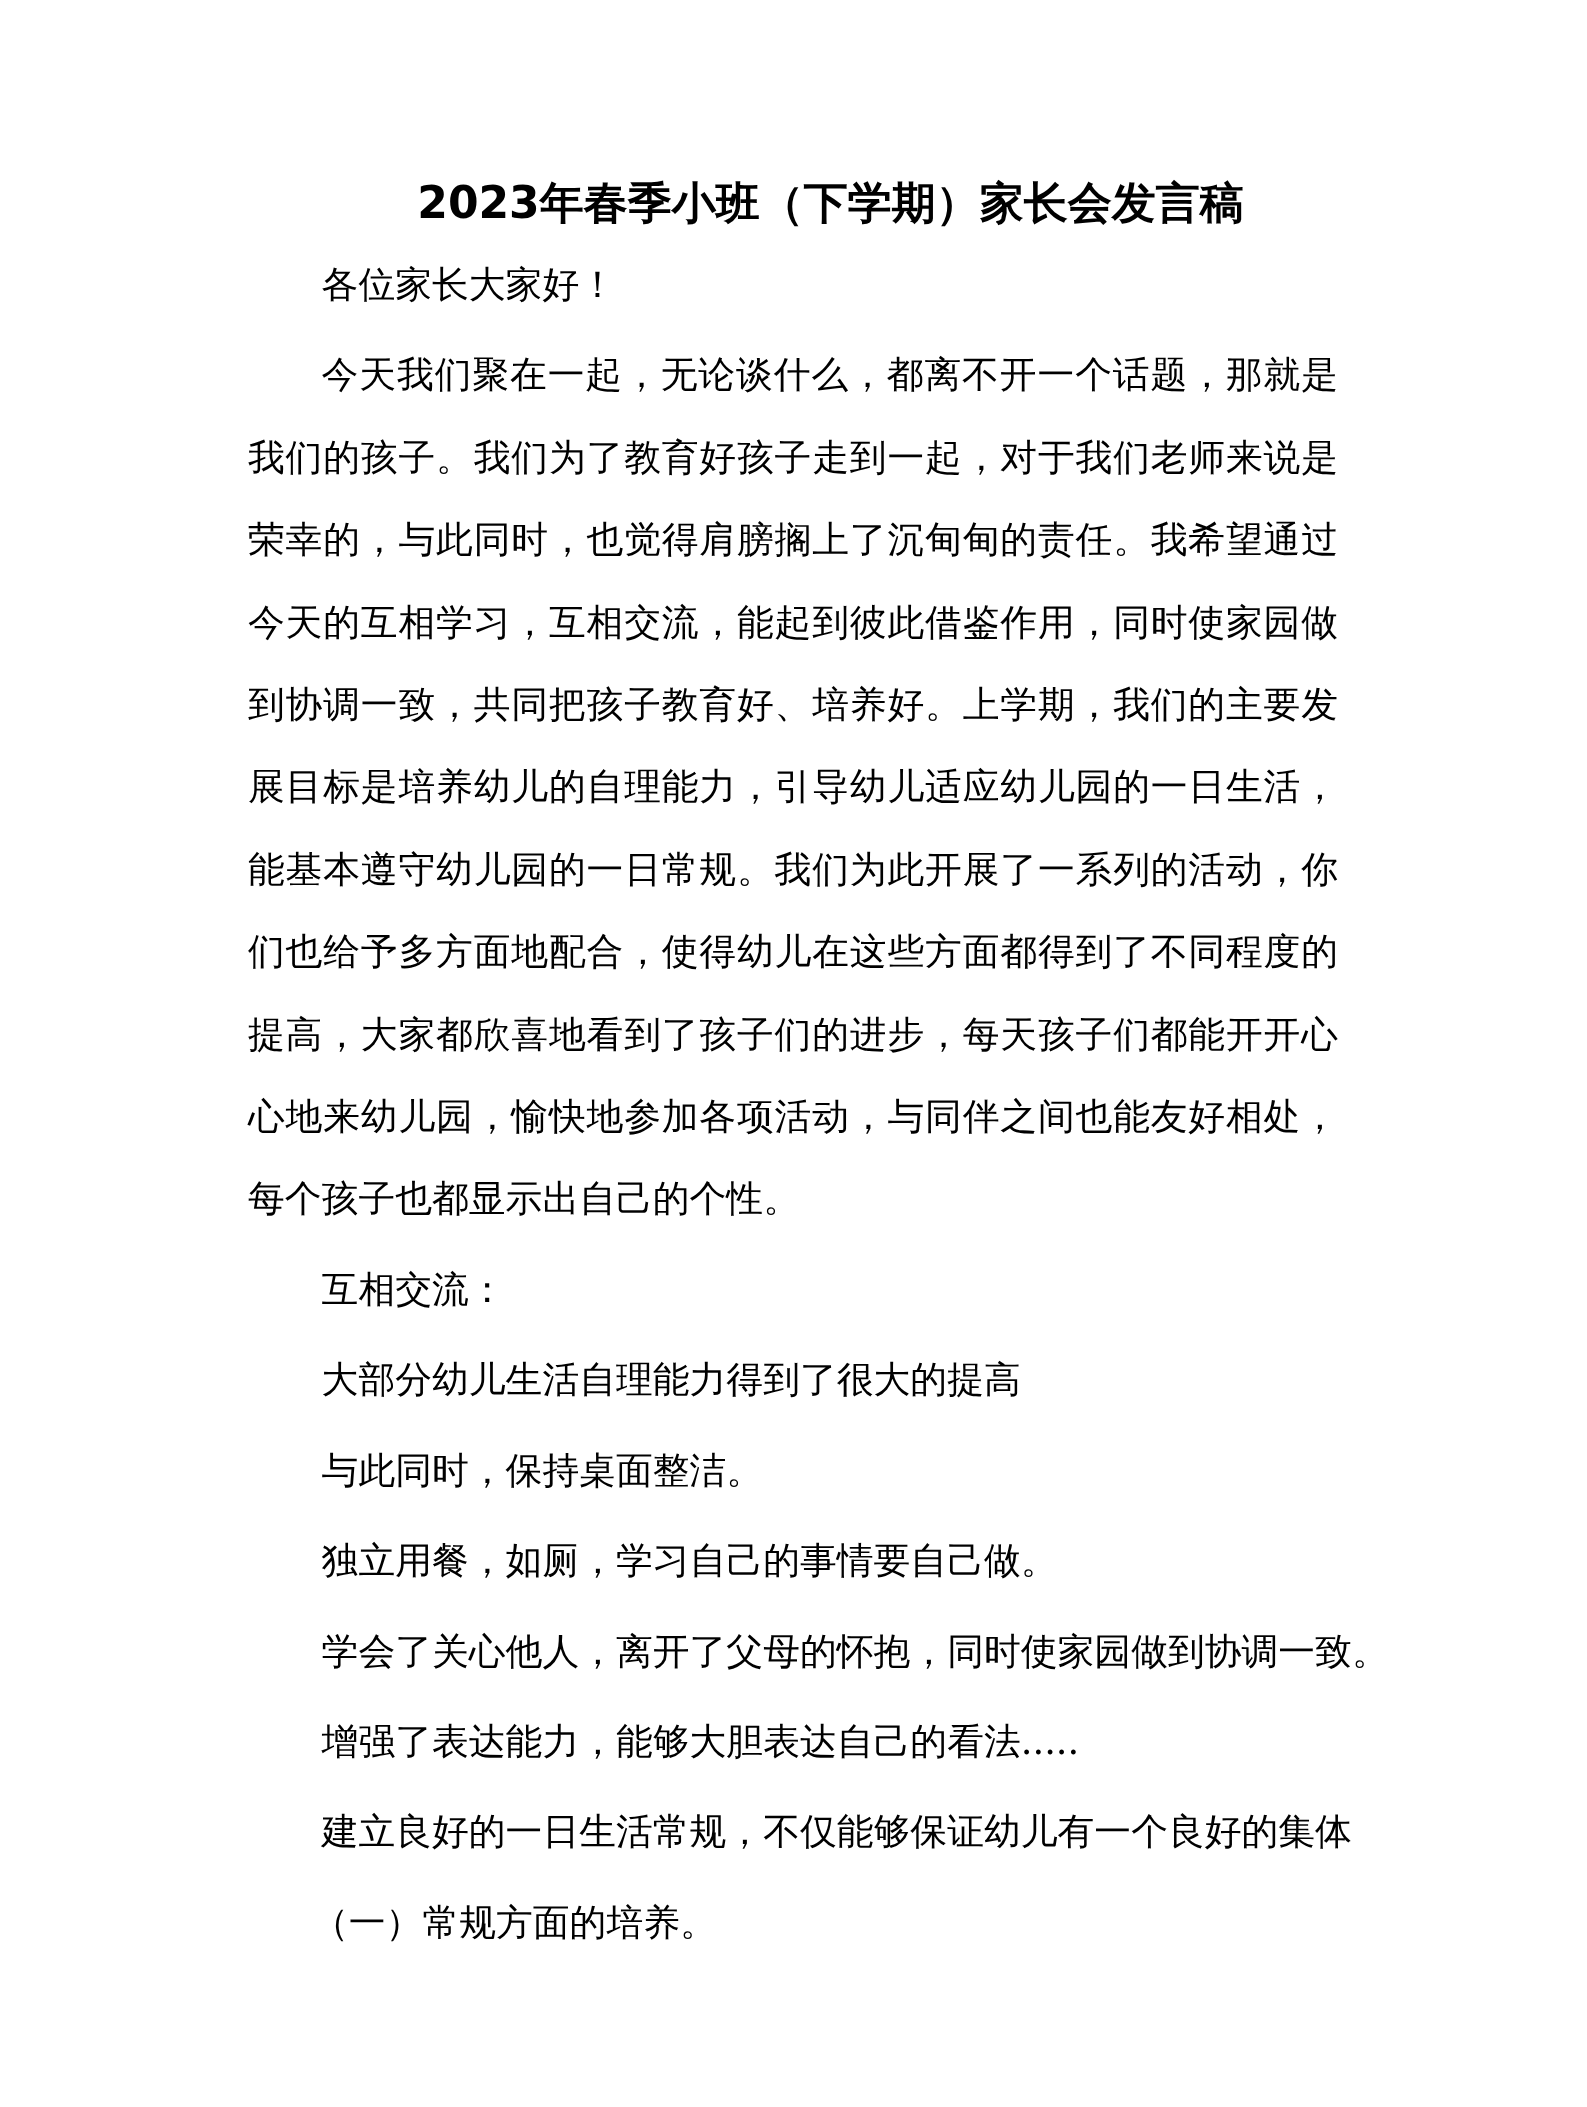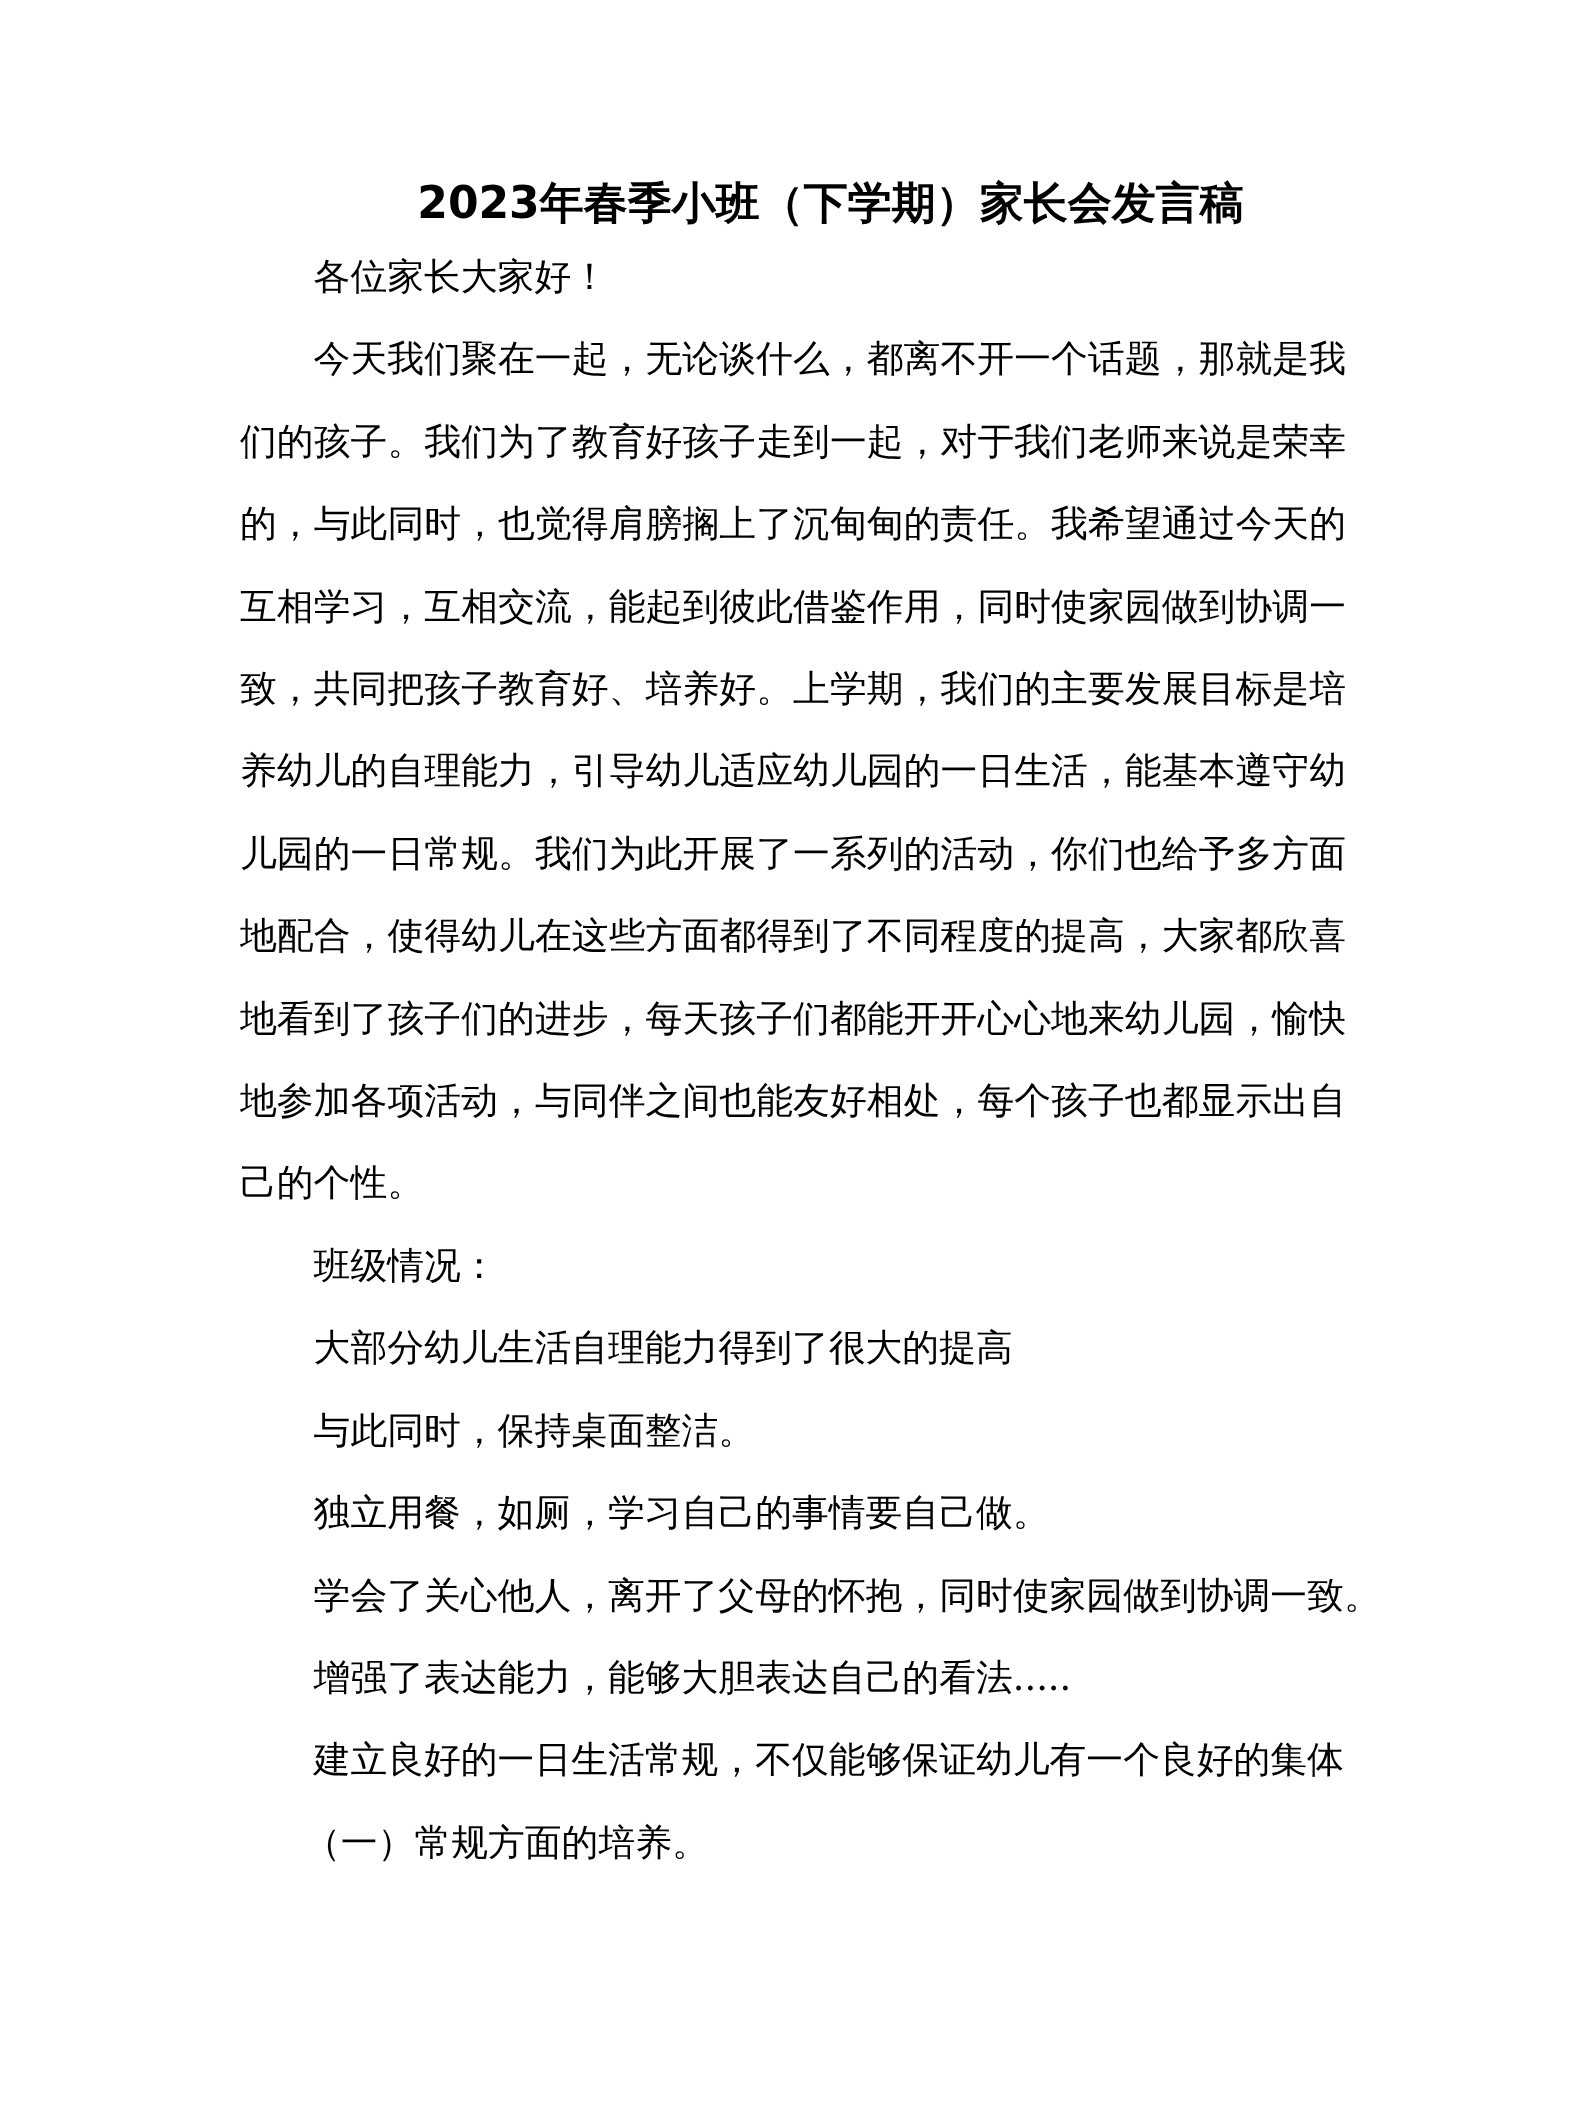--- a/index.html
+++ b/index.html
@@ -38,21 +38,21 @@
       box-sizing: border-box;
       white-space: nowrap;
     }
     .body-block {
       position: absolute;
       left: 240px;
       top: 236px;
       width: 1106px;
     }
     .para {
-      margin: 0;
+      margin: 8px;
       font-size: 36.8px;
       line-height: 82.4px;
       text-align: justify;
       text-justify: inter-character;
       word-break: break-all;
       letter-spacing: 0px;
     }
     .indent {
       text-indent: 73.6px;
     }
@@ -69,21 +69,21 @@
 <div class="page">
 
   <h1 class="title">2023年春季小班（下学期）家长会发言稿</h1>
 
   <div class="body-block">
 
     <p class="para indent">各位家长大家好！</p>
 
     <p class="para indent">今天我们聚在一起，无论谈什么，都离不开一个话题，那就是我们的孩子。我们为了教育好孩子走到一起，对于我们老师来说是荣幸的，与此同时，也觉得肩膀搁上了沉甸甸的责任。我希望通过今天的互相学习，互相交流，能起到彼此借鉴作用，同时使家园做到协调一致，共同把孩子教育好、培养好。上学期，我们的主要发展目标是培养幼儿的自理能力，引导幼儿适应幼儿园的一日生活，能基本遵守幼儿园的一日常规。我们为此开展了一系列的活动，你们也给予多方面地配合，使得幼儿在这些方面都得到了不同程度的提高，大家都欣喜地看到了孩子们的进步，每天孩子们都能开开心心地来幼儿园，愉快地参加各项活动，与同伴之间也能友好相处，每个孩子也都显示出自己的个性。</p>
 
-    <p class="para indent">班级情况：</p>
+    <p class="para indent">互相交流：</p>
 
     <p class="para indent">大部分幼儿生活自理能力得到了很大的提高</p>
 
     <p class="para indent">与此同时，保持桌面整洁。</p>
 
     <p class="para indent">独立用餐，如厕，学习自己的事情要自己做。</p>
 
     <p class="para indent nowrap">学会了关心他人，离开了父母的怀抱，同时使家园做到协调一致。</p>
 
     <p class="para indent">增强了表达能力，能够大胆表达自己的看法.....</p>

